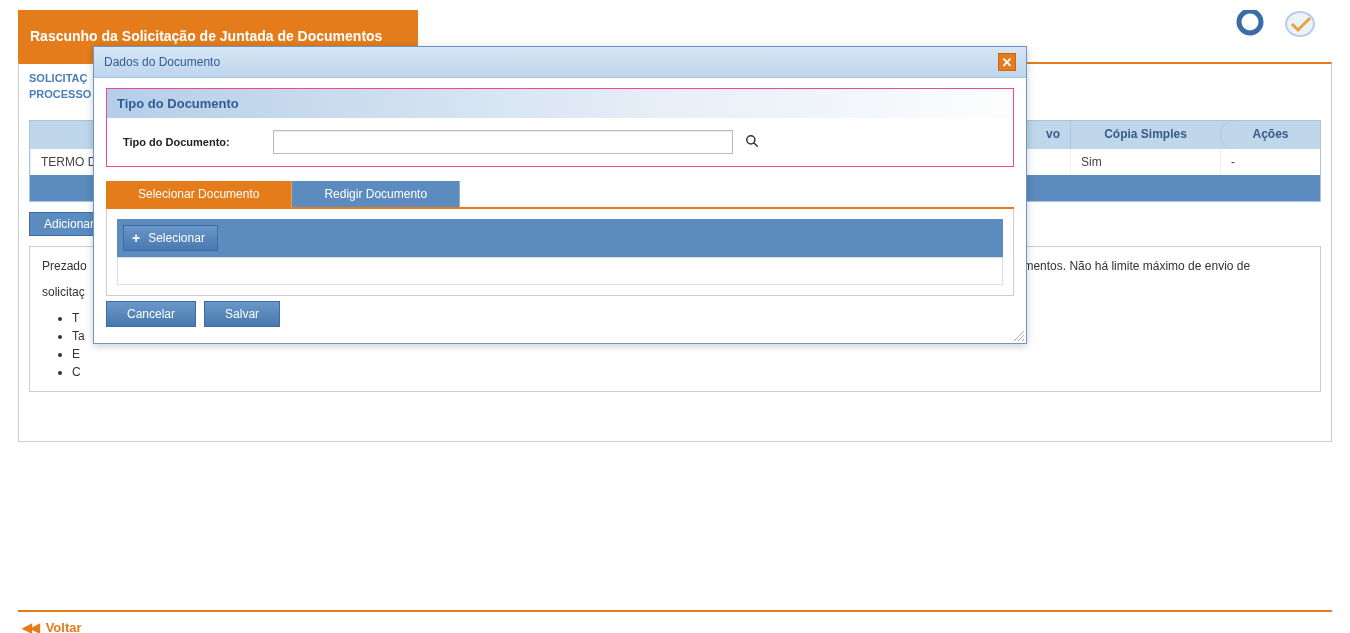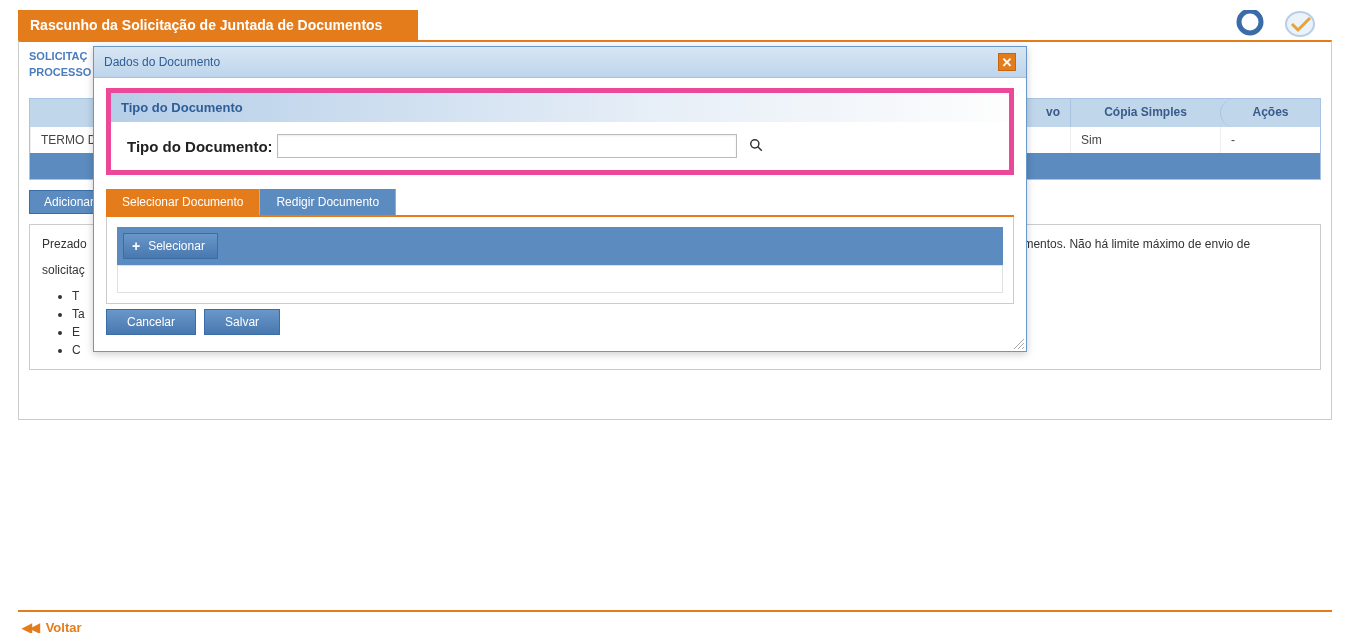--- a/index.html
+++ b/index.html
@@ -20,21 +20,21 @@
       width: 100%;
       height: 100%;
       position: relative;
     }
     
     .orange-header {
       background: #E47C1C;
       color: #fff;
       font-weight: bold;
       font-size: 14px;
-      padding: 7px 12px;
+      padding: 18px 12px;
       margin: 10px 18px 0 18px;
       width: 400px;
     }
     
     .content-area {
       margin: 0 18px;
       border: 1px solid #ccc;
       border-top: 2px solid #E47C1C;
       padding: 8px 10px 40px 10px;
       background: #fff;
@@ -177,41 +177,41 @@
       font-weight: bold;
       font-size: 13px;
       cursor: pointer;
       border: 1px solid #c96410;
     }
     .modal-body {
       padding: 10px 12px 16px 12px;
     }
     
     .panel {
-      border: 5px solid #ec4899;
+      border: 1px solid #ec4899;
       margin-bottom: 14px;
     }
     .panel-header {
       background: linear-gradient(to right, #b5cee8 0%, #e6eef7 60%, #fdfdfd 100%);
       color: #2f5d96;
       font-weight: bold;
       font-size: 13px;
       padding: 7px 10px;
     }
     .panel-body {
       padding: 12px 16px;
     }
     .form-row {
       display: flex;
       align-items: center;
     }
     .form-label {
       font-weight: bold;
       color: #222;
-      font-size: 15px;
+      font-size: 11px;
       width: 150px;
     }
     .form-input {
       border: 1px solid #bbb;
       background: #fff;
       height: 24px;
       width: 460px;
       padding: 2px 6px;
       font-size: 12px;
       box-shadow: inset 0 1px 2px rgba(0,0,0,0.08);
@@ -221,21 +221,21 @@
       color: #333;
       cursor: pointer;
       font-size: 14px;
     }
     
     .tabs {
       border-bottom: 2px solid #E47C1C;
       display: flex;
     }
     .tab {
-      padding: 6px 16px;
+      padding: 6px 32px;
       color: #fff;
       font-size: 12px;
       cursor: pointer;
       border-right: 1px solid rgba(255,255,255,0.3);
     }
     .tab.active {
       background: #E47C1C;
     }
     .tab.inactive {
       background: #5B8BBF;

